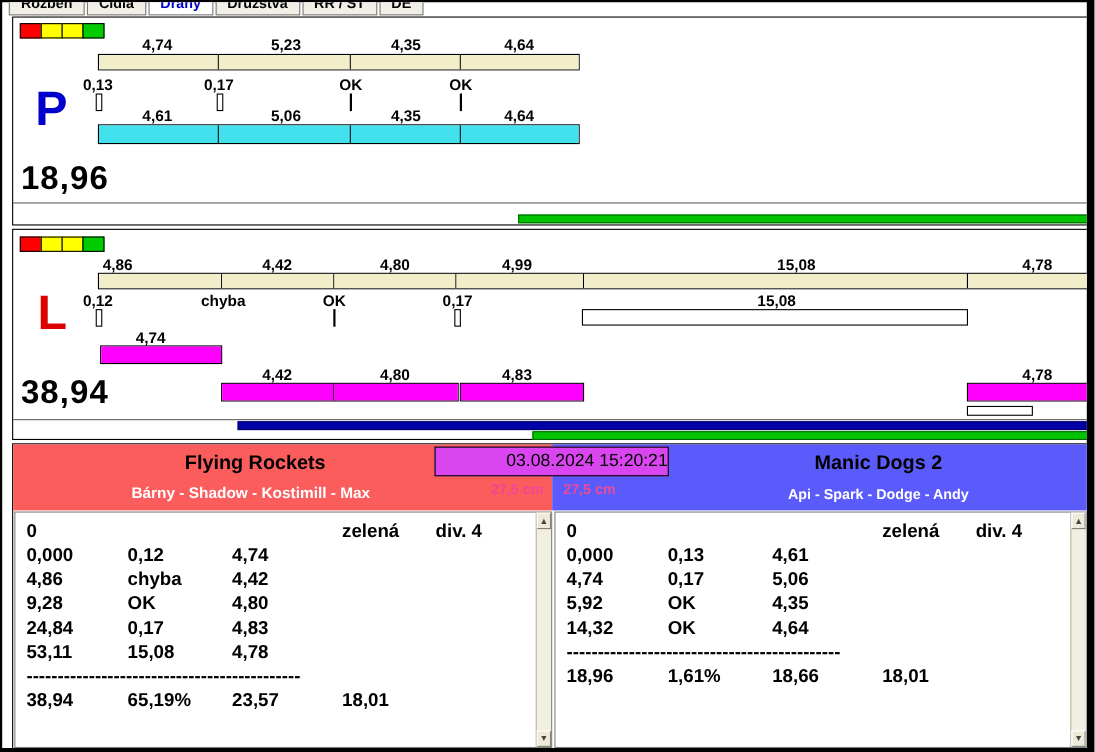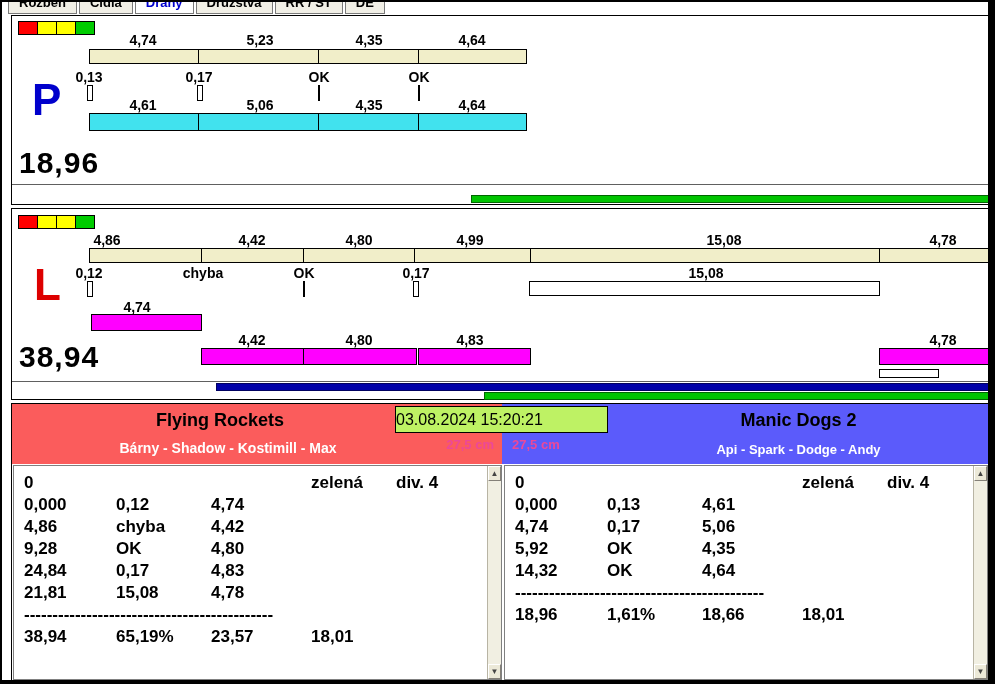--- a/index.html
+++ b/index.html
@@ -49,22 +49,22 @@
   .pbar.blue  { background:#0000a8; border:1px solid #000060; }
 
   
   .hdr { position:absolute; top:0; height:60px; }
   .hdr.red  { left:0; width:490px; background:#fb5c5c; }
   .hdr.blue { left:490px; width:487px; background:#5b5bfb; }
   .team-name { position:absolute; top:6px; font-size:18px; font-weight:bold; color:#000; text-align:center; }
   .team-members { position:absolute; font-size:14px; font-weight:bold; color:#fff; text-align:center; }
   .cm { position:absolute; top:33px; font-size:13px; font-weight:bold; color:#ec4899; white-space:nowrap; }
   .datebox {
-    position:absolute; left:383px; top:2px; width:213px; height:27px; background:#bef264;
-    border:1px solid #000; font-size:16px; color:#000; text-align:left; line-height:25px;
+    position:absolute; left:383px; top:2px; width:213px; height:27px; background:#d946ef;
+    border:1px solid #000; font-size:16px; color:#000; text-align:right; line-height:25px;
   }
   .rtable {
     position:absolute; top:61px; height:215px; background:#fff; border:1px solid #808080;
     padding:7px 0 0 10px; overflow:hidden;
   }
   .trow { display:flex; height:22px; font-size:17px; font-weight:bold; color:#000; white-space:nowrap; }
   .trow span { display:inline-block; }
   .c1 { width:92px; } .c2 { width:95px; } .c3 { width:100px; } .c4 { width:85px; } .c5 { width:70px; }
   .divider-row { letter-spacing:0; }
   .scrollbar {
@@ -206,21 +206,21 @@
     <div class="sep" style="top:172px"></div>
     <div class="pbar blue" style="left:204px;top:174px;width:773px"></div>
     <div class="pbar green" style="left:472px;top:183px;width:505px"></div>
   </div>
 
   <div class="panel" id="bottom">
 
     <div class="hdr red"></div>
     <div class="hdr blue"></div>
 
-    <div class="team-name" style="left:0;width:416px">Flying Rockets</div>
+    <div class="team-name" style="left:12px;width:416px">Flying Rockets</div>
     <div class="team-name" style="left:596px;width:381px">Manic Dogs 2</div>
 
     <div class="team-members" style="left:596px;top:38px;width:381px;font-size:13px">Api - Spark - Dodge - Andy</div>
     <div class="team-members" style="left:0;top:36px;width:432px">Bárny - Shadow - Kostimill - Max</div>
 
     <div class="cm" style="left:392px;width:90px;text-align:right">27,5 cm</div>
     <div class="cm" style="left:500px">27,5 cm</div>
 
     <div class="datebox">03.08.2024 15:20:21</div>
 
@@ -246,21 +246,21 @@
         <span class="c1">9,28</span>
         <span class="c2">OK</span>
         <span class="c3">4,80</span>
       </div>
       <div class="trow">
         <span class="c1">24,84</span>
         <span class="c2">0,17</span>
         <span class="c3">4,83</span>
       </div>
       <div class="trow">
-        <span class="c1">21,81</span>
+        <span class="c1">53,11</span>
         <span class="c2">15,08</span>
         <span class="c3">4,78</span>
       </div>
       <div class="trow divider-row">
         <span>--------------------------------------------</span>
       </div>
       <div class="trow">
         <span class="c1">38,94</span>
         <span class="c2">65,19%</span>
         <span class="c3">23,57</span>

